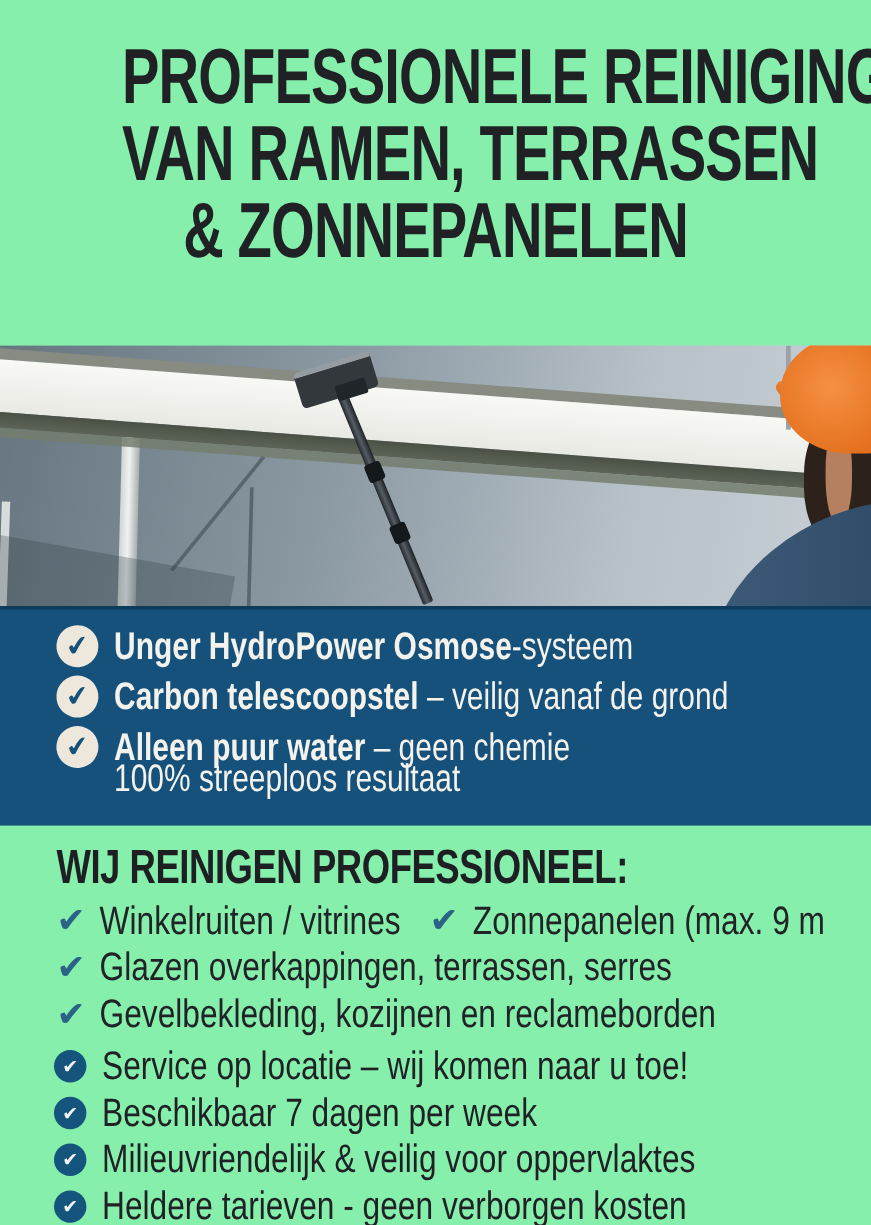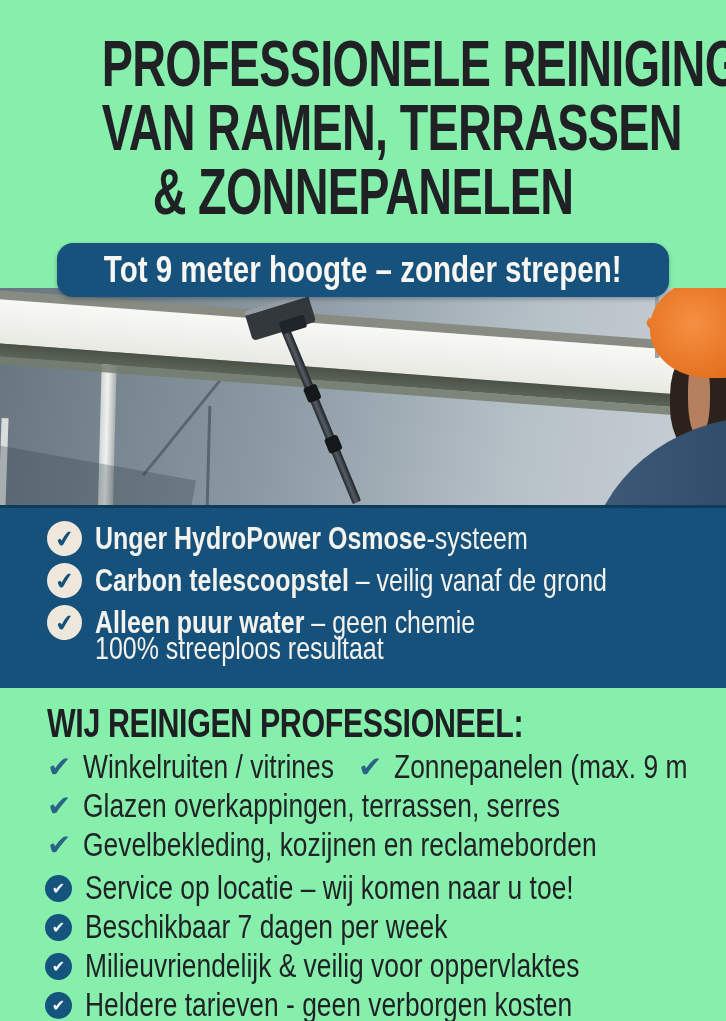--- a/index.html
+++ b/index.html
@@ -87,23 +87,20 @@
 <body>
 
 <div class="page">
 
   <div class="title">
     <div class="title-line">PROFESSIONELE REINIGING</div>
     <div class="title-line">VAN RAMEN, TERRASSEN</div>
     <div class="title-line">&amp; ZONNEPANELEN</div>
   </div>
 
-  <div class="banner">
-    <span class="banner-text">Tot 9 meter hoogte – zonder strepen!</span>
-  </div>
 
   <div class="photo" title="Werker met oranje veiligheidshelm reinigt een glazen gevel met een telescopische waterborstel">
     <div class="white-sliver"></div>
     <div class="mullion"></div>
     <div class="glass-line-v"></div>
     <div class="glass-line-d"></div>
     <div class="glass-dark-bl"></div>
     <div class="facade">
       <span class="f-edge"></span>
       <span class="f-white"></span>

